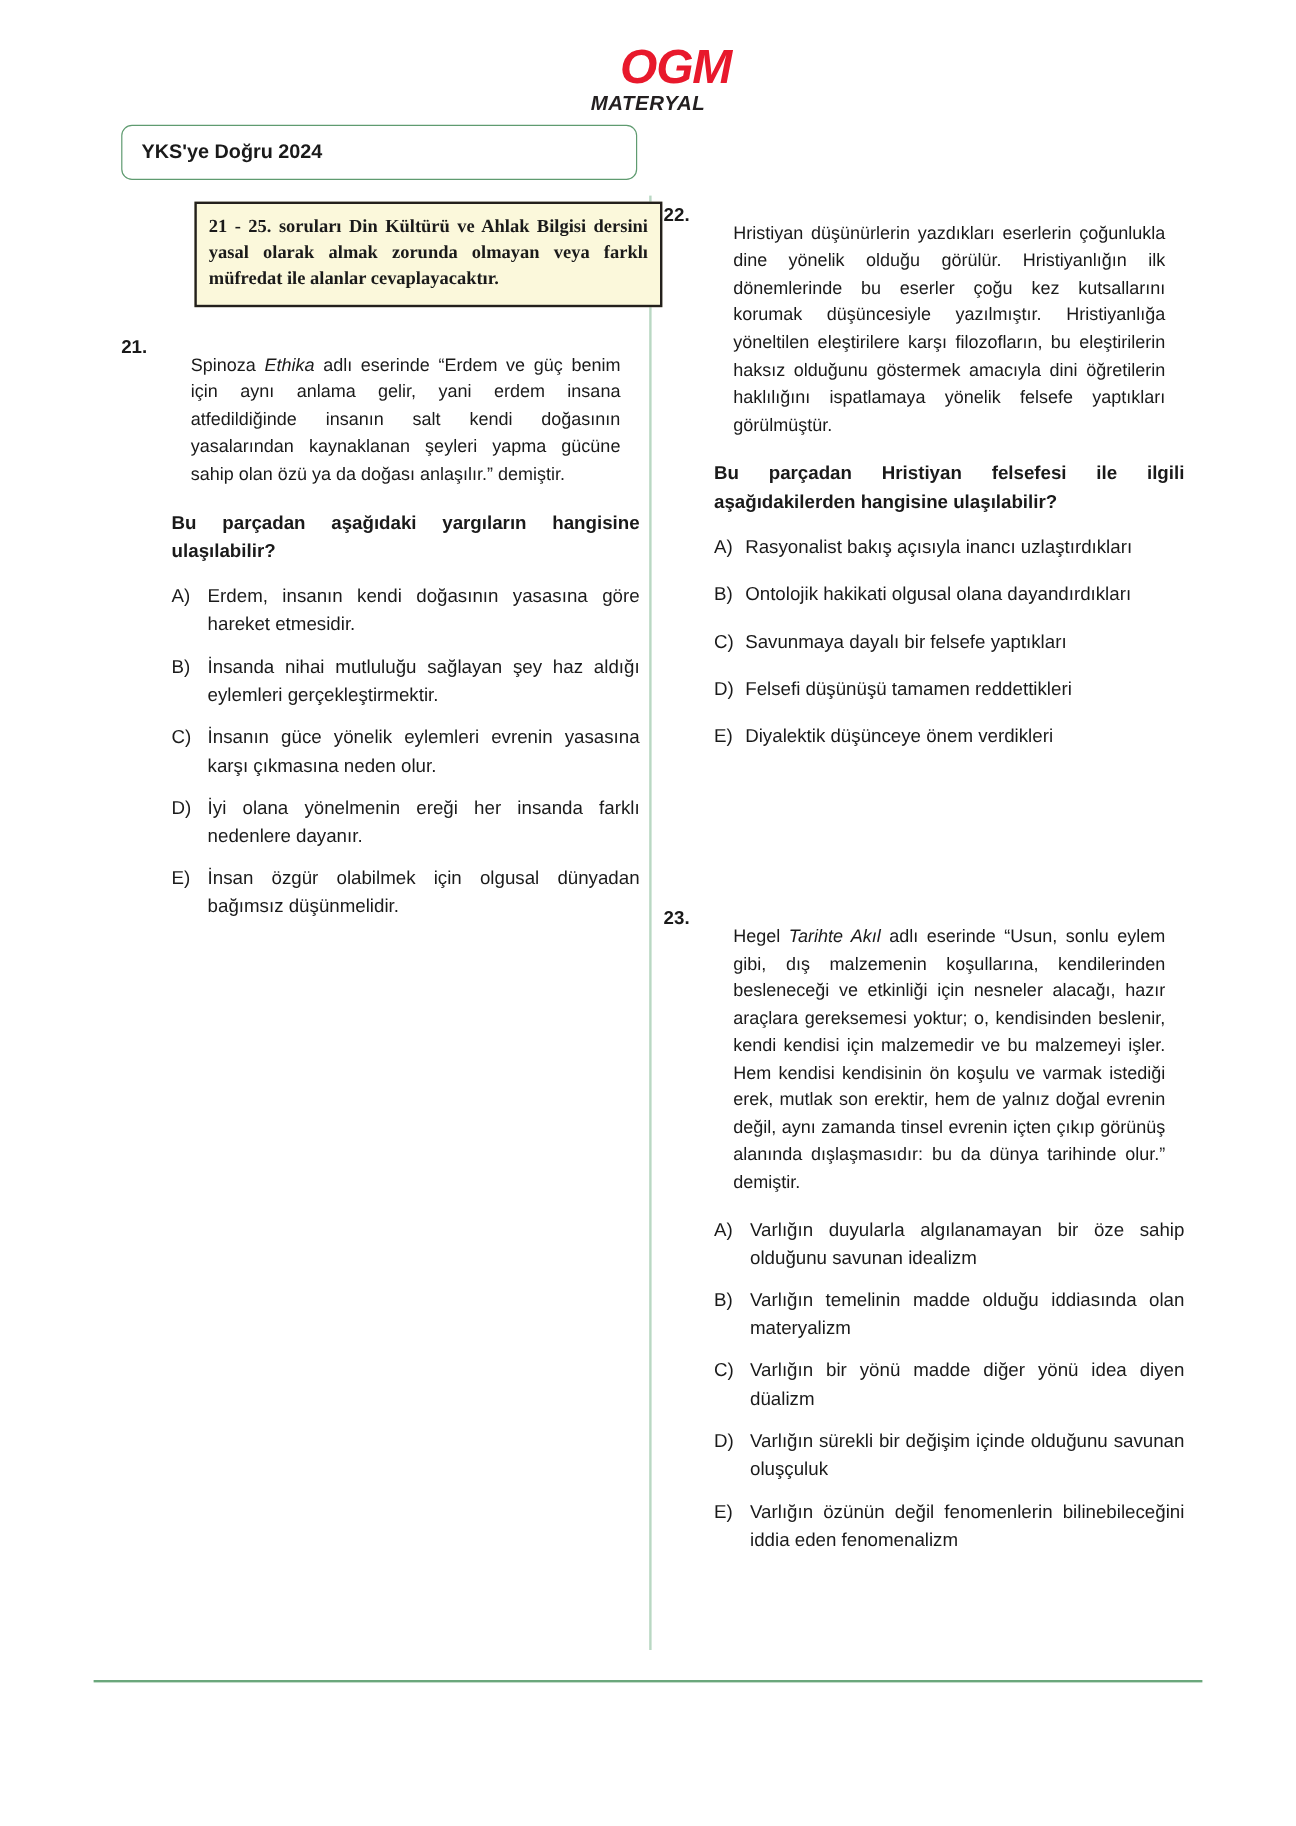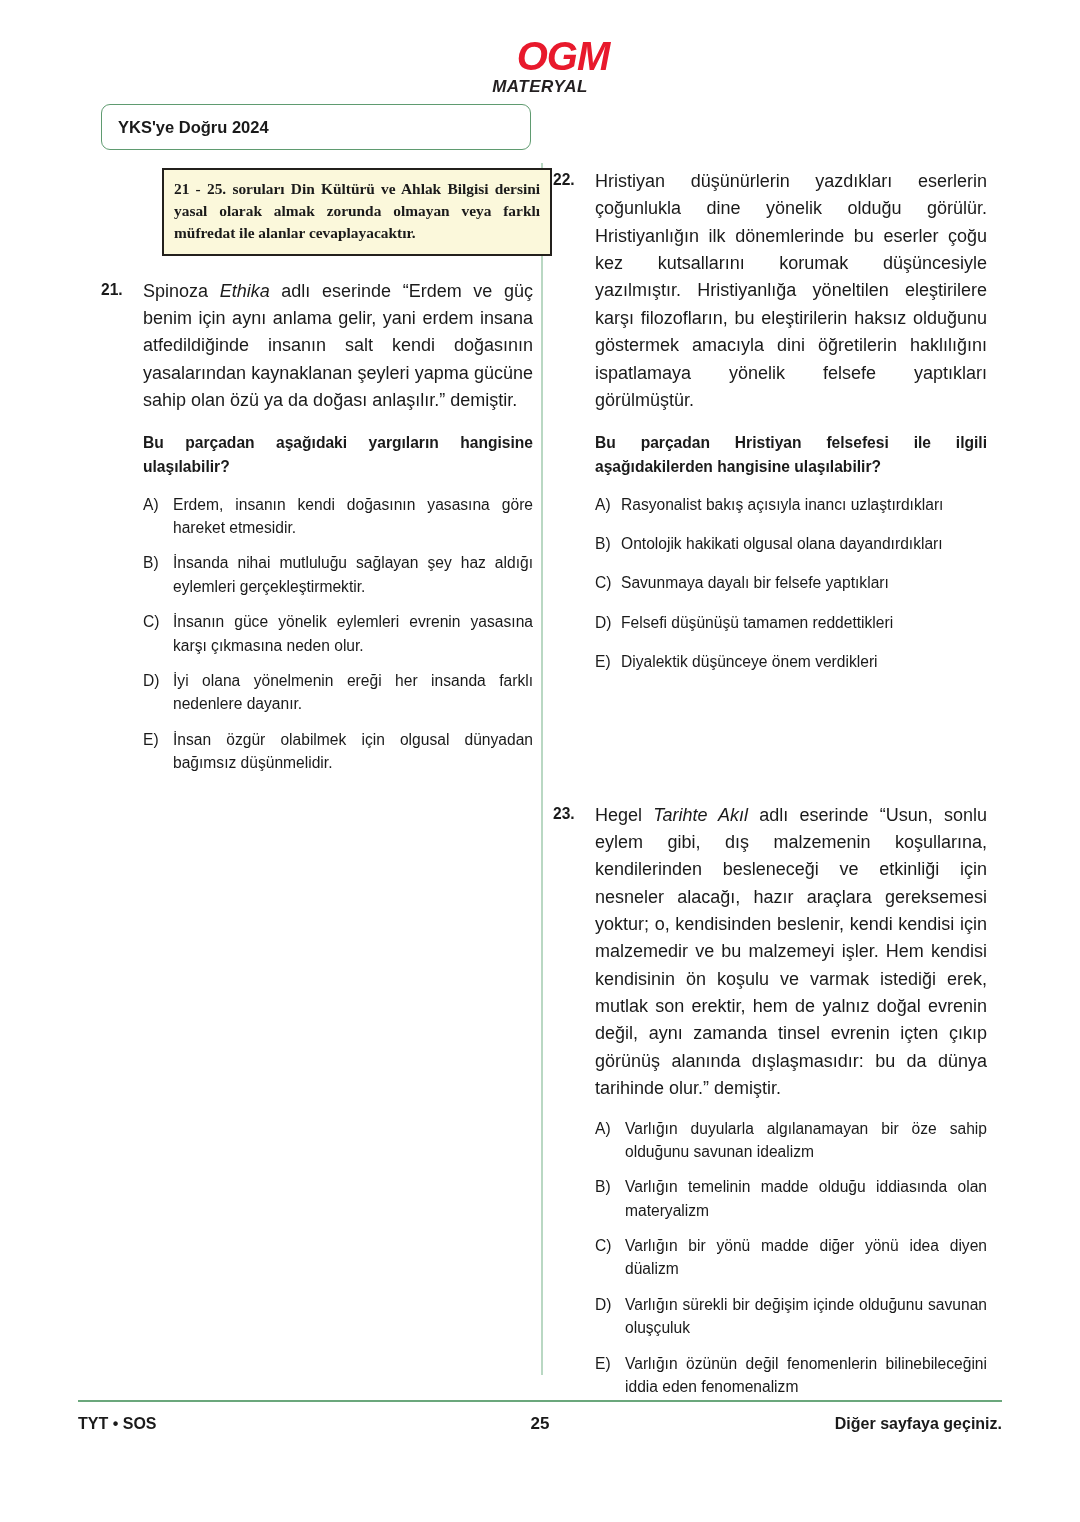--- a/index.html
+++ b/index.html
@@ -130,22 +130,22 @@
     flex: 0 0 42px;
     font-size: 15.6px;
     font-weight: bold;
     line-height: 1.52;
     padding-top: 0px;
   }
   .q-body {
     flex: 1 1 auto;
   }
   .q-text {
-    margin: 0;
-    font-size: 18px;
+    margin: 16px;
+    font-size: 15px;
     line-height: 1.52;
     text-align: justify;
     text-justify: inter-word;
     hyphens: none;
   }
   .q-text .ital { font-style: italic; }
 
   .q-prompt {
     margin: 17px 0 0 0;
     font-size: 15.6px;
@@ -331,19 +331,14 @@
               <span class="opt-text">Varlığın özünün değil fenomenlerin bilinebileceğini iddia eden fenomenalizm</span>
             </li>
           </ul>
         </div>
       </div>
     </div>
 
   </div>
 
   <div class="footer-rule"></div>
-  <div class="footer">
-    <div class="f-left">TYT • SOS</div>
-    <div class="f-center">25</div>
-    <div class="f-right">Diğer sayfaya geçiniz.</div>
-  </div>
 
 </div>
 
 </body></html>

